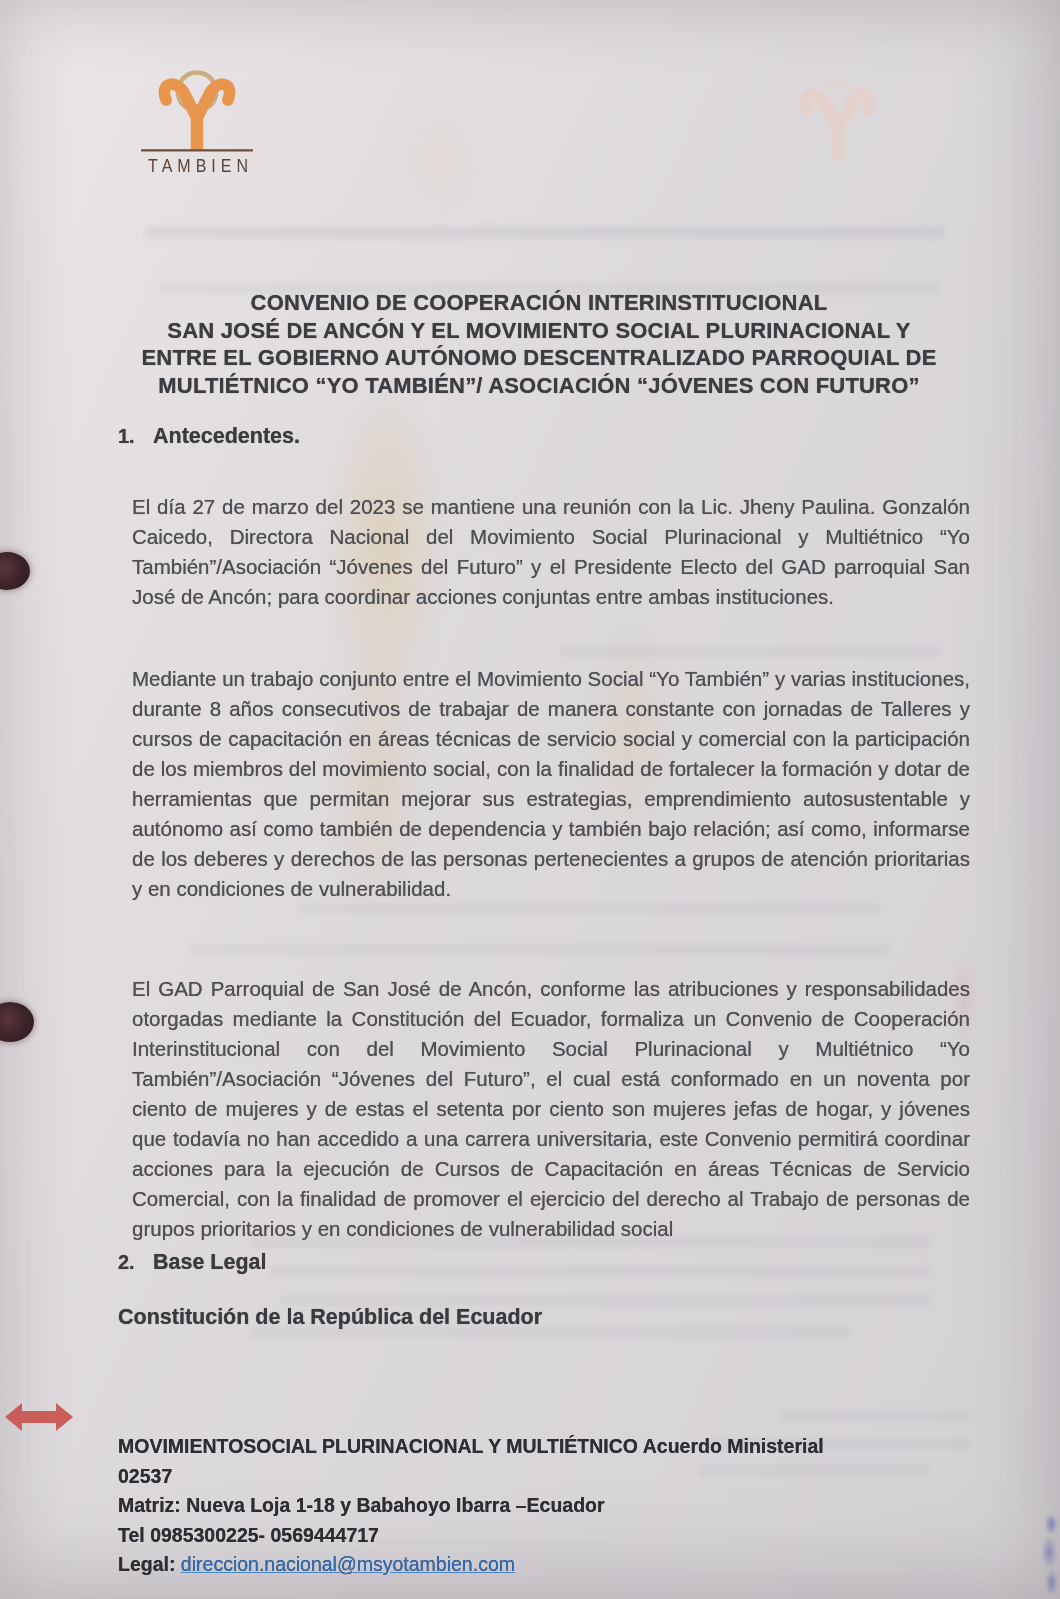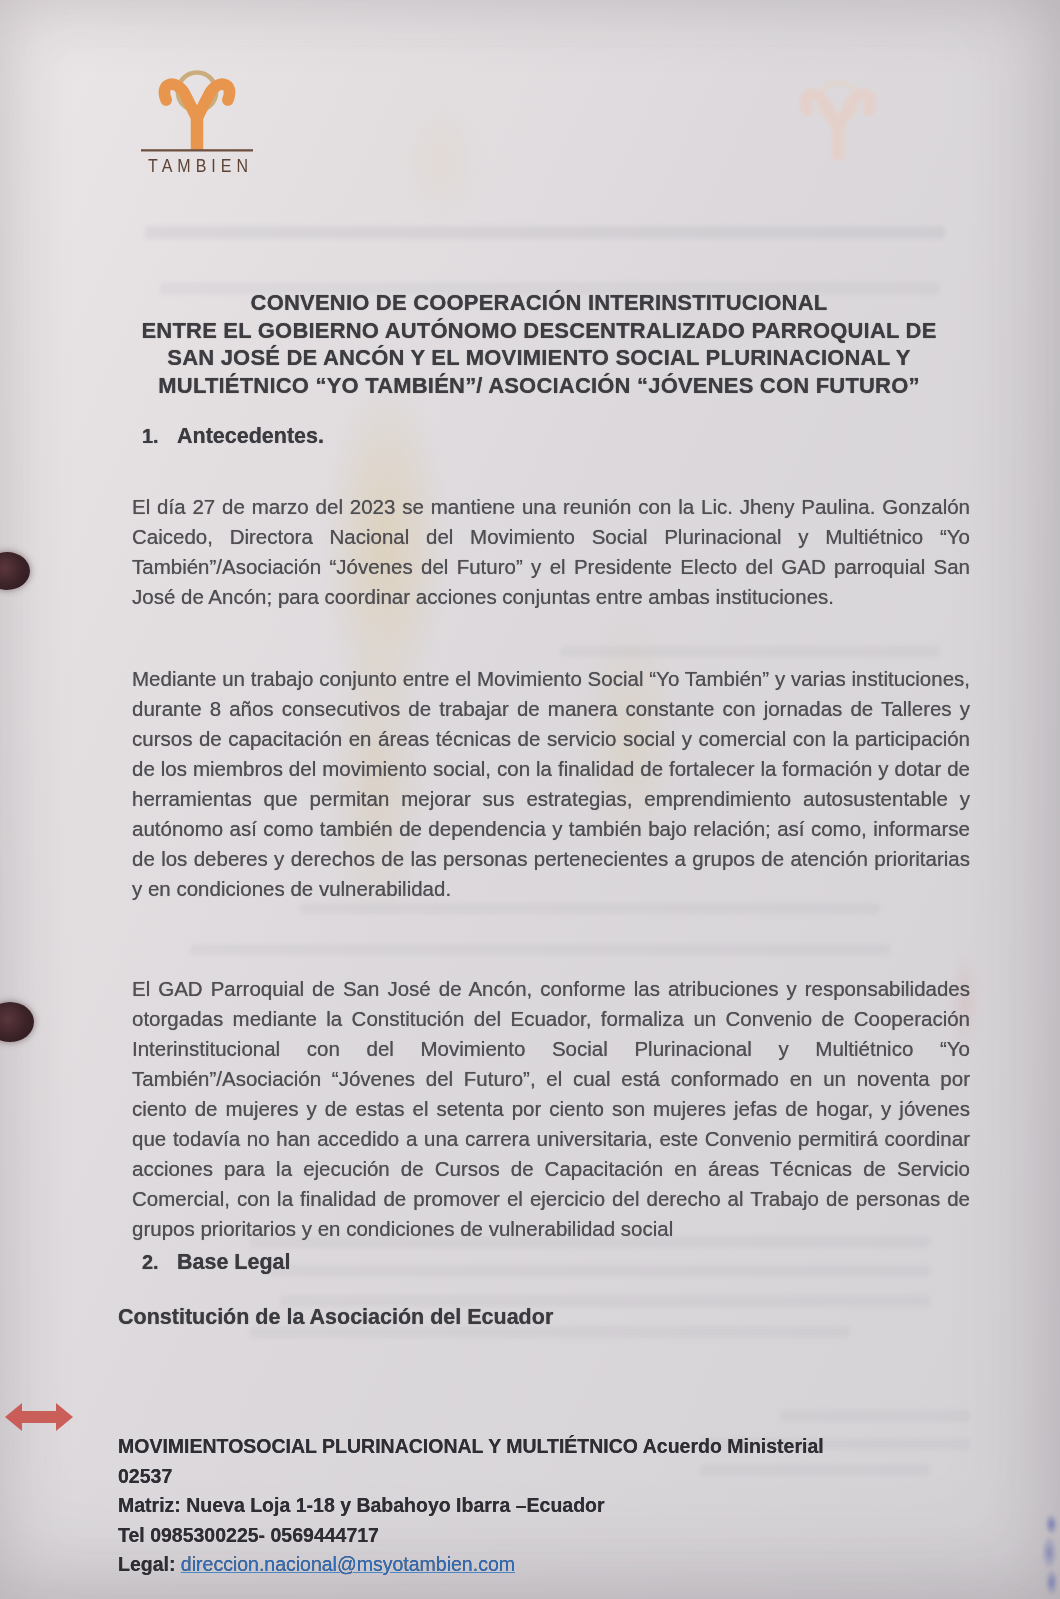--- a/index.html
+++ b/index.html
@@ -59,21 +59,21 @@
   .ghost-logo { position: absolute; left: 788px; top: 80px; width: 100px;
     transform: scaleX(-1); opacity: 0.55; filter: blur(1.4px); }
 
   
   .doc-text { color: #4e4e53; text-shadow: 0 0 0.7px rgba(78,78,83,0.85); }
   .title-block { position: absolute; left: 105px; top: 289px; width: 868px;
     text-align: center; font-weight: bold; font-size: 22px; line-height: 27.5px;
     color: #3c3c41; letter-spacing: 0.2px; text-shadow: 0 0 0.8px rgba(60,60,65,0.9); }
 
   .heading { position: absolute; left: 118px; font-weight: bold; font-size: 21.5px;
-    color: #3a3a3f; text-shadow: 0 0 0.7px rgba(58,58,63,0.9); margin-left: 24px; }
+    color: #3a3a3f; text-shadow: 0 0 0.7px rgba(58,58,63,0.9); }
   .heading .num { display: inline-block; width: 35px; font-size: 20px; }
   .sec1 { top: 424px; }
   .sec2 { top: 1250px; }
   .subheading { position: absolute; left: 118px; top: 1305px; font-weight: bold;
     font-size: 21.5px; color: #3a3a3f; text-shadow: 0 0 0.8px rgba(58,58,63,0.9); }
 
   .body-par { position: absolute; left: 120px; width: 838px; margin: 12px;
     font-size: 20.5px; line-height: 30px; text-align: justify; }
   .p1 { top: 480px; }
   .p2 { top: 652px; }
@@ -123,37 +123,37 @@
     <svg width="100" height="80" viewBox="0 0 120 96">
       <circle cx="60" cy="26" r="23" fill="none" stroke="#e4d4c2" stroke-width="6"></circle>
       <path d="M23,36 C14,14 36,10 46,30 C52,42 56,50 60,58" fill="none" stroke="#eccabd" stroke-width="14" stroke-linecap="round"></path>
       <path d="M97,36 C106,14 84,10 74,30 C68,42 64,50 60,58" fill="none" stroke="#eccabd" stroke-width="14" stroke-linecap="round"></path>
       <path d="M60,56 L60,94" fill="none" stroke="#eccabd" stroke-width="15" stroke-linecap="round"></path>
     </svg>
   </div>
 
   <div class="title-block doc-text">
     <div>CONVENIO DE COOPERACIÓN INTERINSTITUCIONAL</div>
+    <div>SAN JOSÉ DE ANCÓN Y EL MOVIMIENTO SOCIAL PLURINACIONAL Y</div>
     <div>ENTRE EL GOBIERNO AUTÓNOMO DESCENTRALIZADO PARROQUIAL DE</div>
-    <div>SAN JOSÉ DE ANCÓN Y EL MOVIMIENTO SOCIAL PLURINACIONAL Y</div>
     <div>MULTIÉTNICO “YO TAMBIÉN”/ ASOCIACIÓN “JÓVENES CON FUTURO”</div>
   </div>
 
   <div class="heading sec1">
     <span class="num">1.</span><span>Antecedentes.</span>
   </div>
 
   <p class="body-par doc-text p1">El día 27 de marzo del 2023 se mantiene una reunión con la Lic. Jheny Paulina. Gonzalón Caicedo, Directora Nacional del Movimiento Social Plurinacional y Multiétnico “Yo También”/Asociación “Jóvenes del Futuro” y el Presidente Electo del GAD parroquial San José de Ancón; para coordinar acciones conjuntas entre ambas instituciones.</p>
   <p class="body-par doc-text p2">Mediante un trabajo conjunto entre el Movimiento Social “Yo También” y varias instituciones, durante 8 años consecutivos de trabajar de manera constante con jornadas de Talleres y cursos de capacitación en áreas técnicas de servicio social y comercial  con la participación de los miembros del movimiento social, con la finalidad de fortalecer la formación y dotar de  herramientas que permitan mejorar sus estrategias, emprendimiento autosustentable y autónomo así como también de dependencia y también bajo relación; así como, informarse de los deberes y derechos de las personas pertenecientes a grupos de atención  prioritarias y en condiciones de vulnerabilidad.</p>
   <p class="body-par doc-text p3">El GAD Parroquial de San José de Ancón, conforme las atribuciones y responsabilidades otorgadas mediante la Constitución del Ecuador,  formaliza un Convenio de Cooperación Interinstitucional con del Movimiento Social Plurinacional y Multiétnico “Yo También”/Asociación “Jóvenes del Futuro”, el cual está conformado en un  noventa por ciento de mujeres y de estas el setenta por ciento son mujeres jefas de hogar, y jóvenes que todavía no han accedido a una carrera universitaria, este Convenio permitirá coordinar acciones para la ejecución de Cursos de Capacitación en áreas Técnicas de Servicio Comercial, con la finalidad de promover el ejercicio del derecho al Trabajo  de personas de grupos prioritarios y en condiciones de vulnerabilidad social</p>
 
   <div class="heading sec2">
     <span class="num">2.</span><span>Base Legal</span>
   </div>
-  <div class="subheading">Constitución de la Asociación del Ecuador</div>
+  <div class="subheading">Constitución de la República del Ecuador</div>
 
   <div class="footer">
     <div>MOVIMIENTOSOCIAL PLURINACIONAL Y MULTIÉTNICO Acuerdo Ministerial  02537</div>
     <div>Matriz: Nueva Loja 1-18 y Babahoyo Ibarra –Ecuador</div>
     <div>Tel 0985300225-  0569444717</div>
     <div>
       <span>Legal:</span>
       <a class="mail-link" href="#">direccion.nacional@msyotambien.com</a>
     </div>
   </div>

